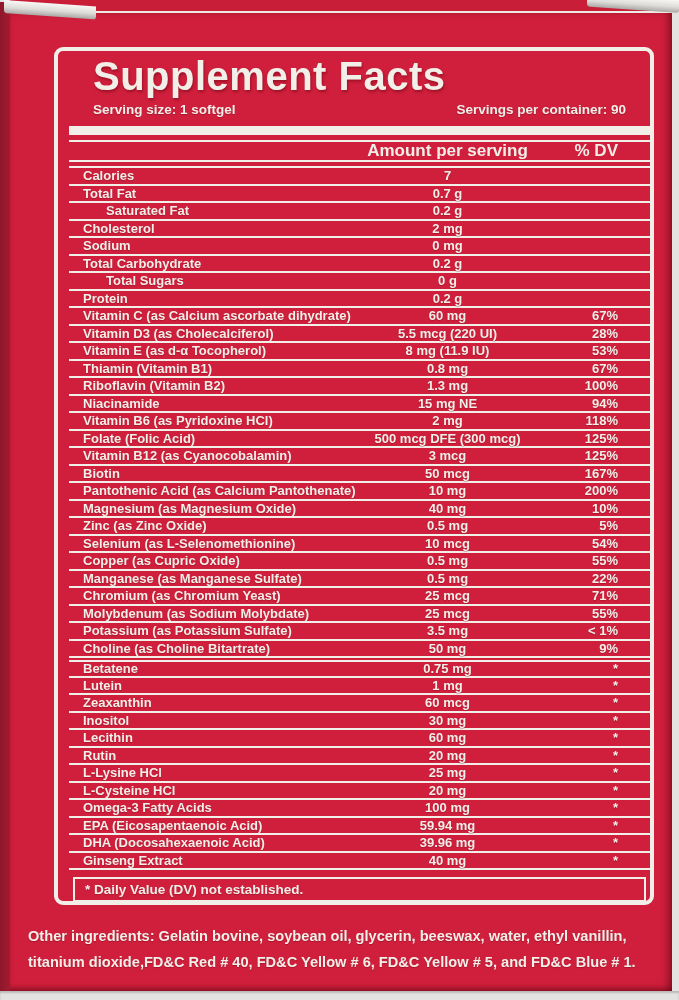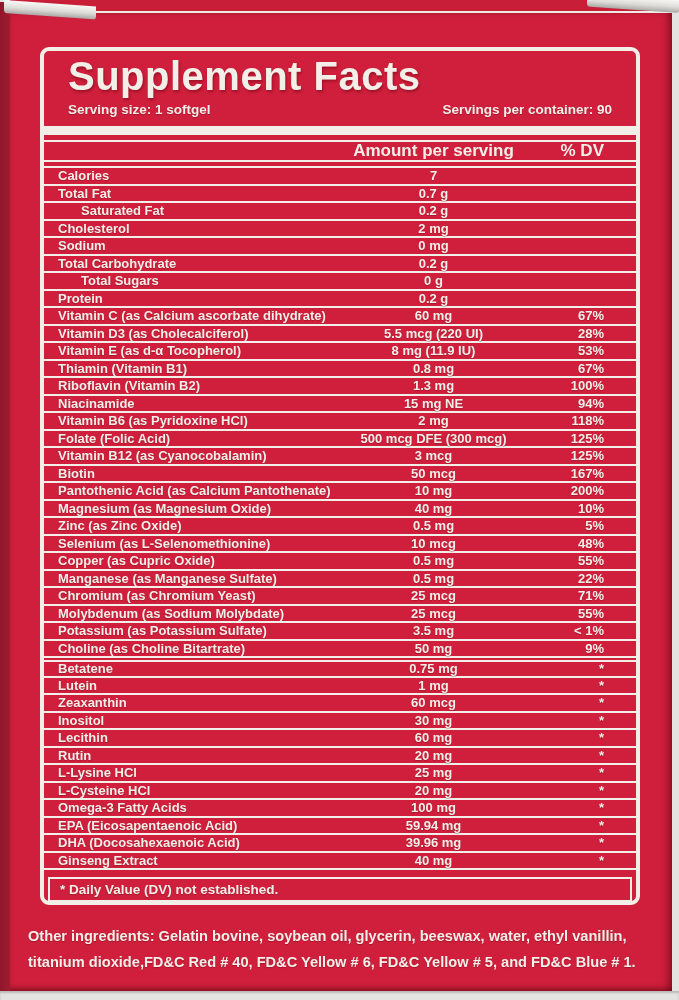--- a/index.html
+++ b/index.html
@@ -35,23 +35,24 @@
   }
   .sliver.left{left:4px;width:92px;transform:skewY(4deg);transform-origin:left top;border-radius:0 0 3px 3px;}
   .sliver.right{right:0;width:92px;transform:skewY(4deg);transform-origin:right top;border-radius:0 0 3px 3px;}
   .box-face{
     position:absolute;left:10px;top:13px;width:662px;height:978px;
     background:var(--face);
     box-shadow:inset -6px 0 8px -3px rgba(70,0,12,.55), inset 0 -5px 6px -3px rgba(70,0,12,.5);
     z-index:2;
   }
   .panel{
-    position:absolute;left:30px;top:34px;width:600px;height:858px;
+    position:absolute;left:44px;top:34px;width:600px;height:858px;
     border:4px solid var(--ink);
     border-radius:9px;
+    padding-left:11px;
   }
   .title{
     margin:4px 0 0 24px;
     font-size:40px;letter-spacing:.5px;line-height:1.08;
     text-shadow:1px 2px 3px rgba(90,0,12,.45);
   }
   .serving-row{
     display:flex;justify-content:space-between;
     margin:4px 24px 0 24px;font-size:13.5px;height:18px;
     text-shadow:0 1px 1px rgba(90,0,12,.35);
@@ -216,21 +217,21 @@
     <span class="c-dv">10%</span>
   </div>
         <div class="row">
     <span class="c-name">Zinc (as Zinc Oxide)</span>
     <span class="c-amt">0.5 mg</span>
     <span class="c-dv">5%</span>
   </div>
         <div class="row">
     <span class="c-name">Selenium (as L-Selenomethionine)</span>
     <span class="c-amt">10 mcg</span>
-    <span class="c-dv">48%</span>
+    <span class="c-dv">54%</span>
   </div>
         <div class="row">
     <span class="c-name">Copper (as Cupric Oxide)</span>
     <span class="c-amt">0.5 mg</span>
     <span class="c-dv">55%</span>
   </div>
         <div class="row">
     <span class="c-name">Manganese (as Manganese Sulfate)</span>
     <span class="c-amt">0.5 mg</span>
     <span class="c-dv">22%</span>

